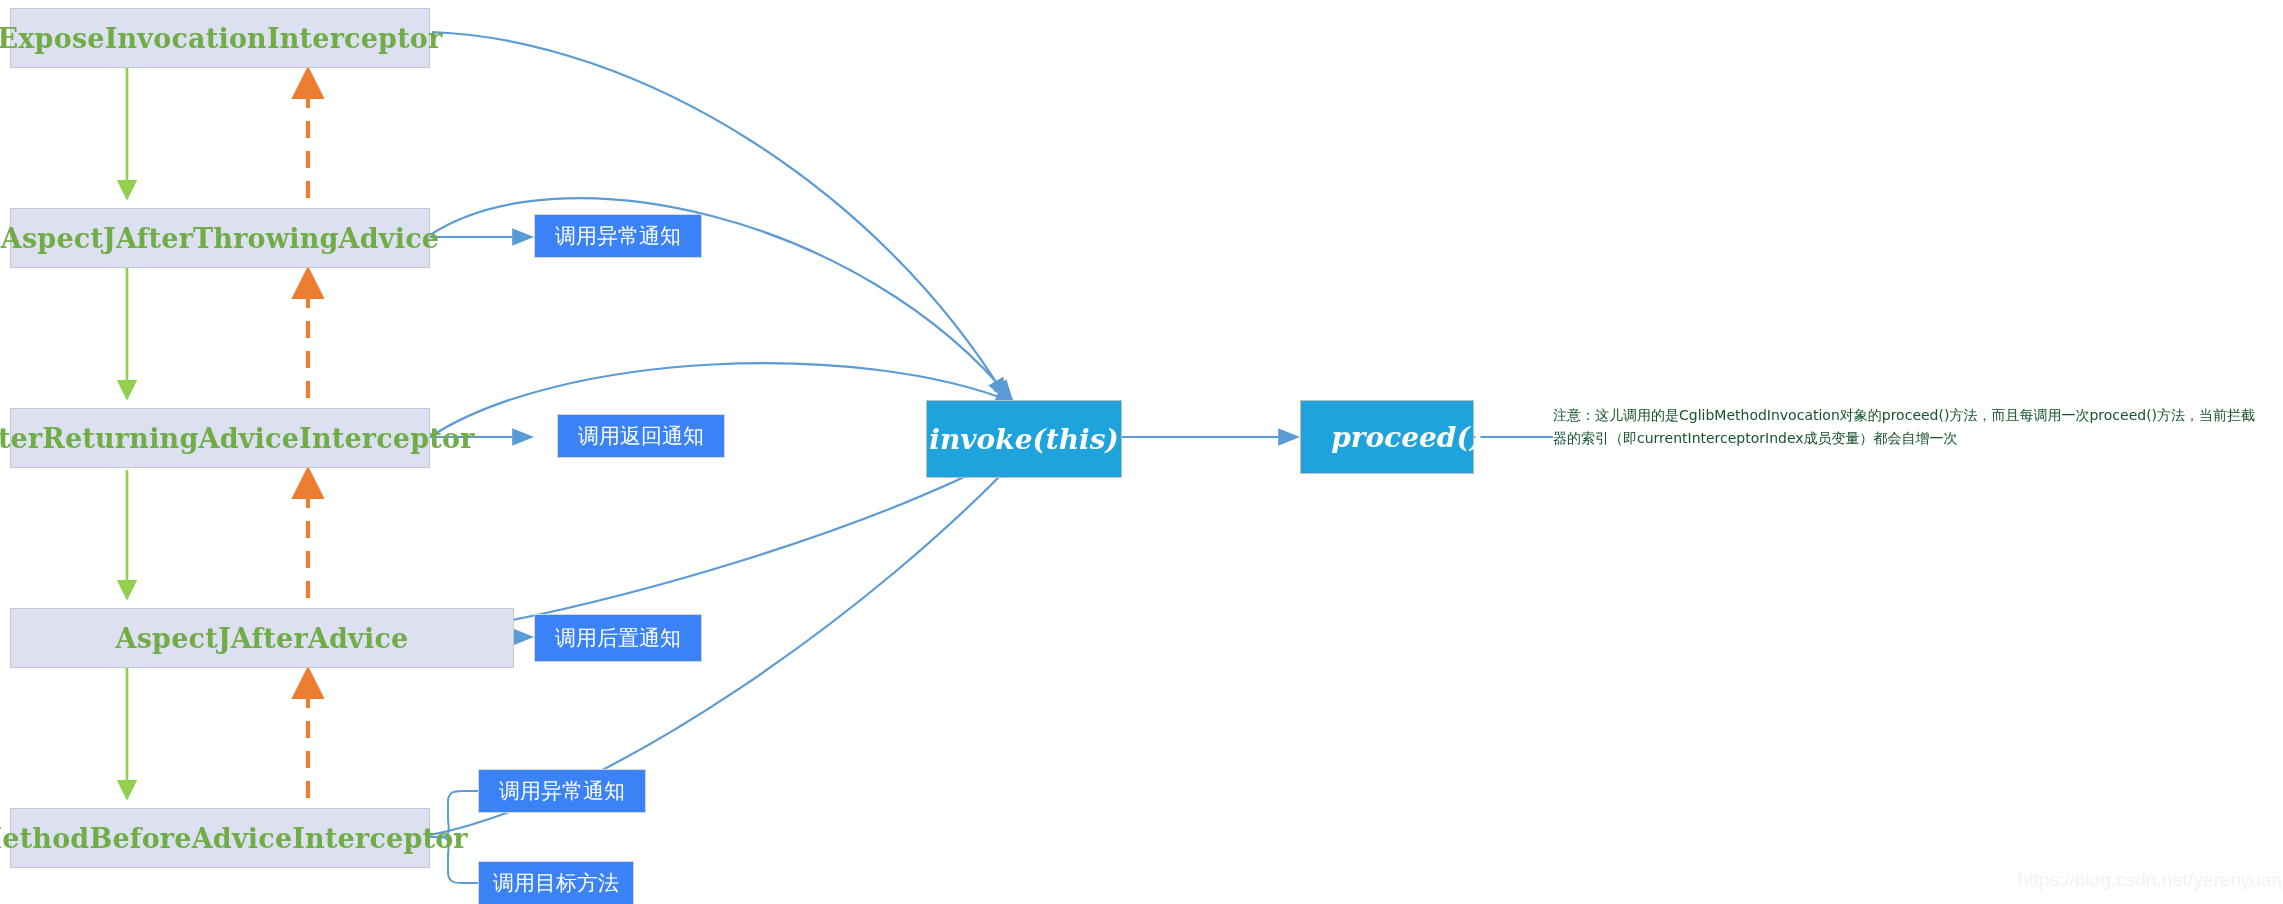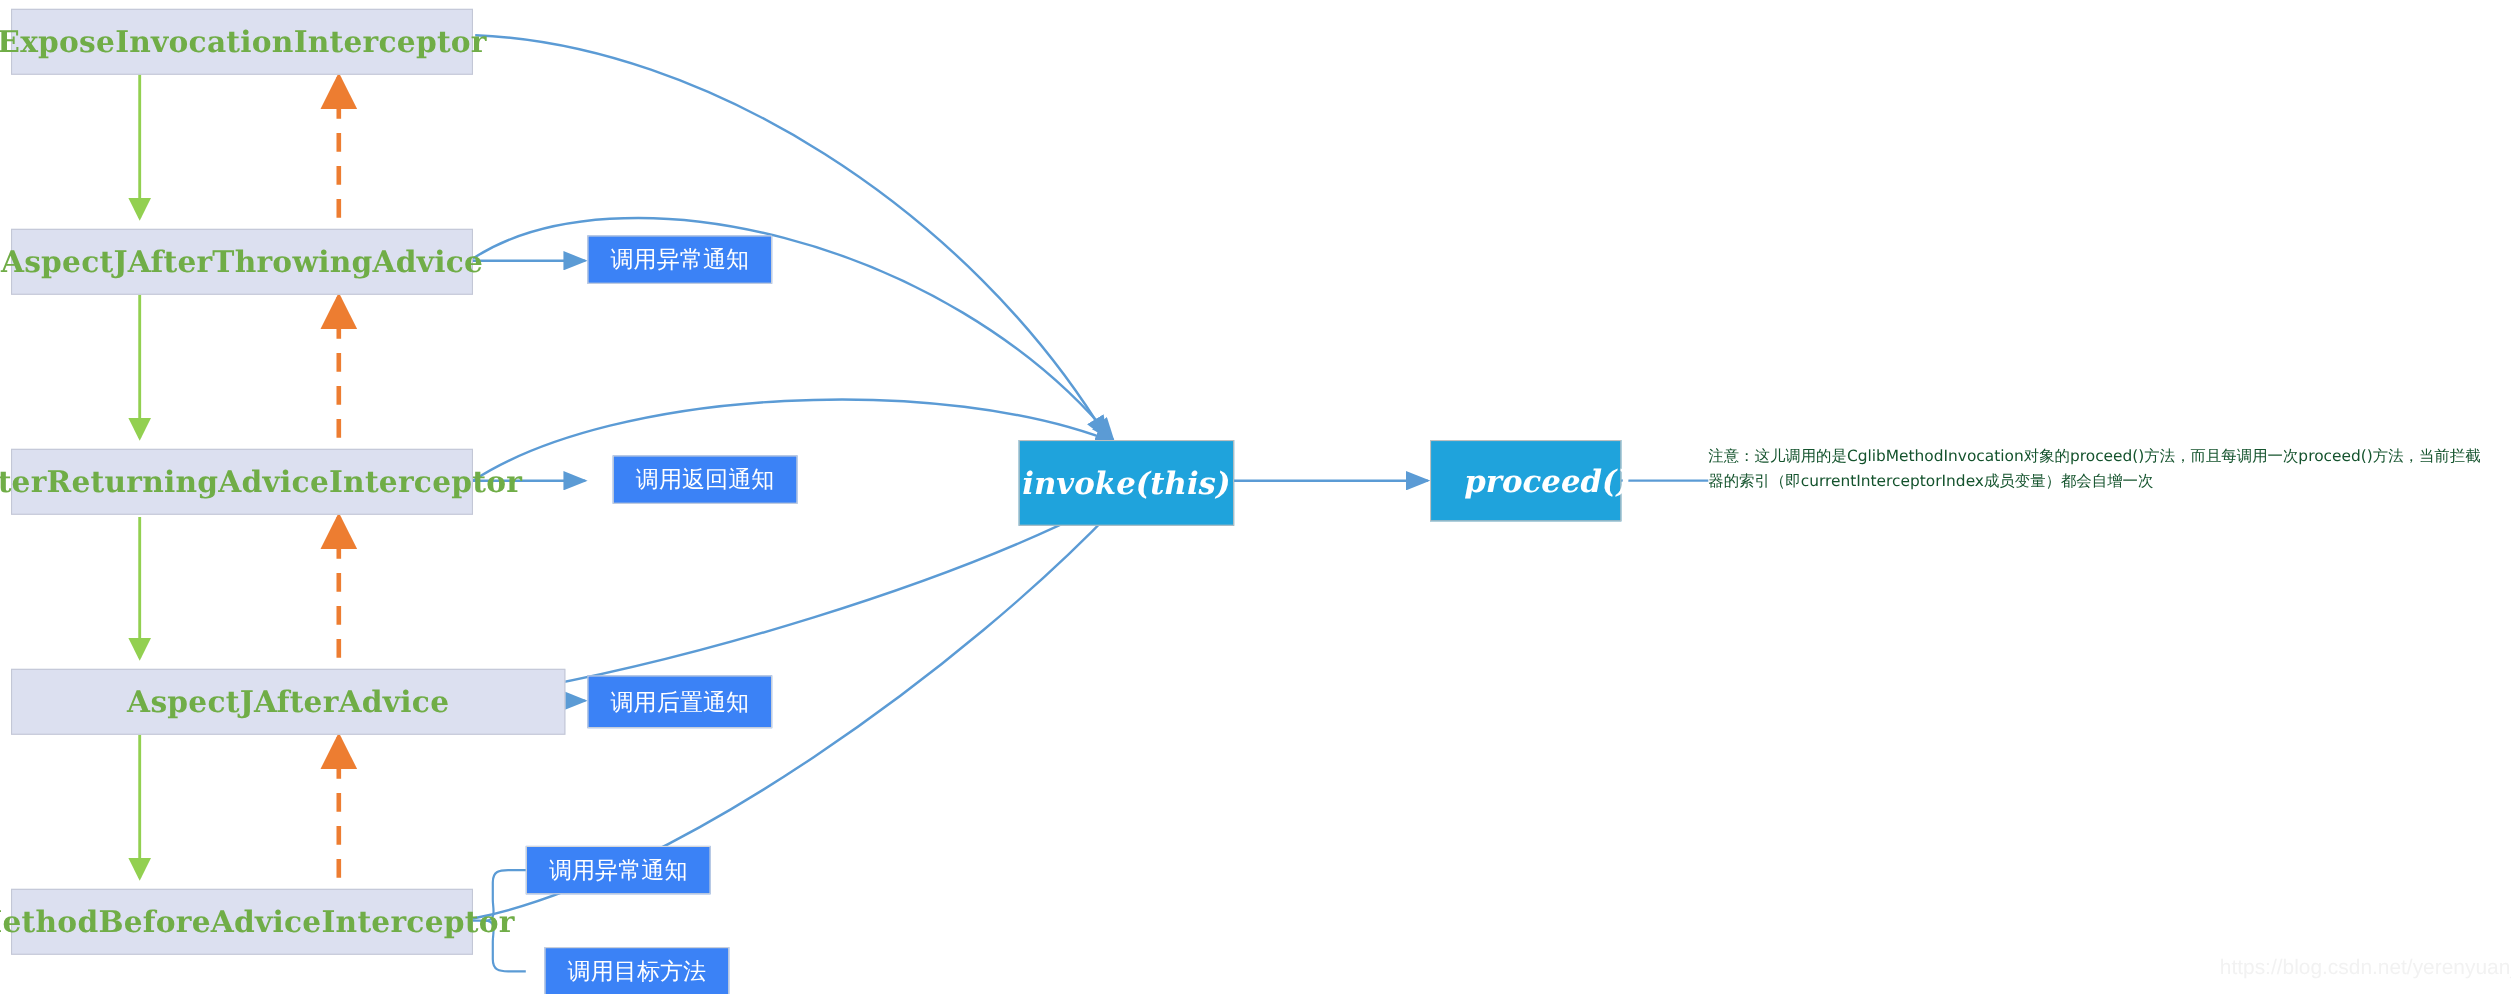--- a/index.html
+++ b/index.html
@@ -168,21 +168,21 @@
   </div>
 
   <div class="node advice" style="left:534px; top:614px; width:168px; height:48px;">
     <span>调用后置通知</span>
   </div>
 
   <div class="node advice" style="left:478px; top:769px; width:168px; height:44px;">
     <span>调用异常通知</span>
   </div>
 
-  <div class="node advice" style="left:495px; top:861px; width:168px; height:44px;">
+  <div class="node advice" style="left:478px; top:861px; width:156px; height:44px;">
     <span>调用目标方法</span>
   </div>
 
   <div class="node method" style="left:926px; top:400px; width:196px; height:78px;">
     <span>invoke(this)</span>
   </div>
 
   <div class="node method" style="left:1300px; top:400px; width:174px; height:74px;padding-left:40px;">
     <span>proceed()</span>
   </div>

